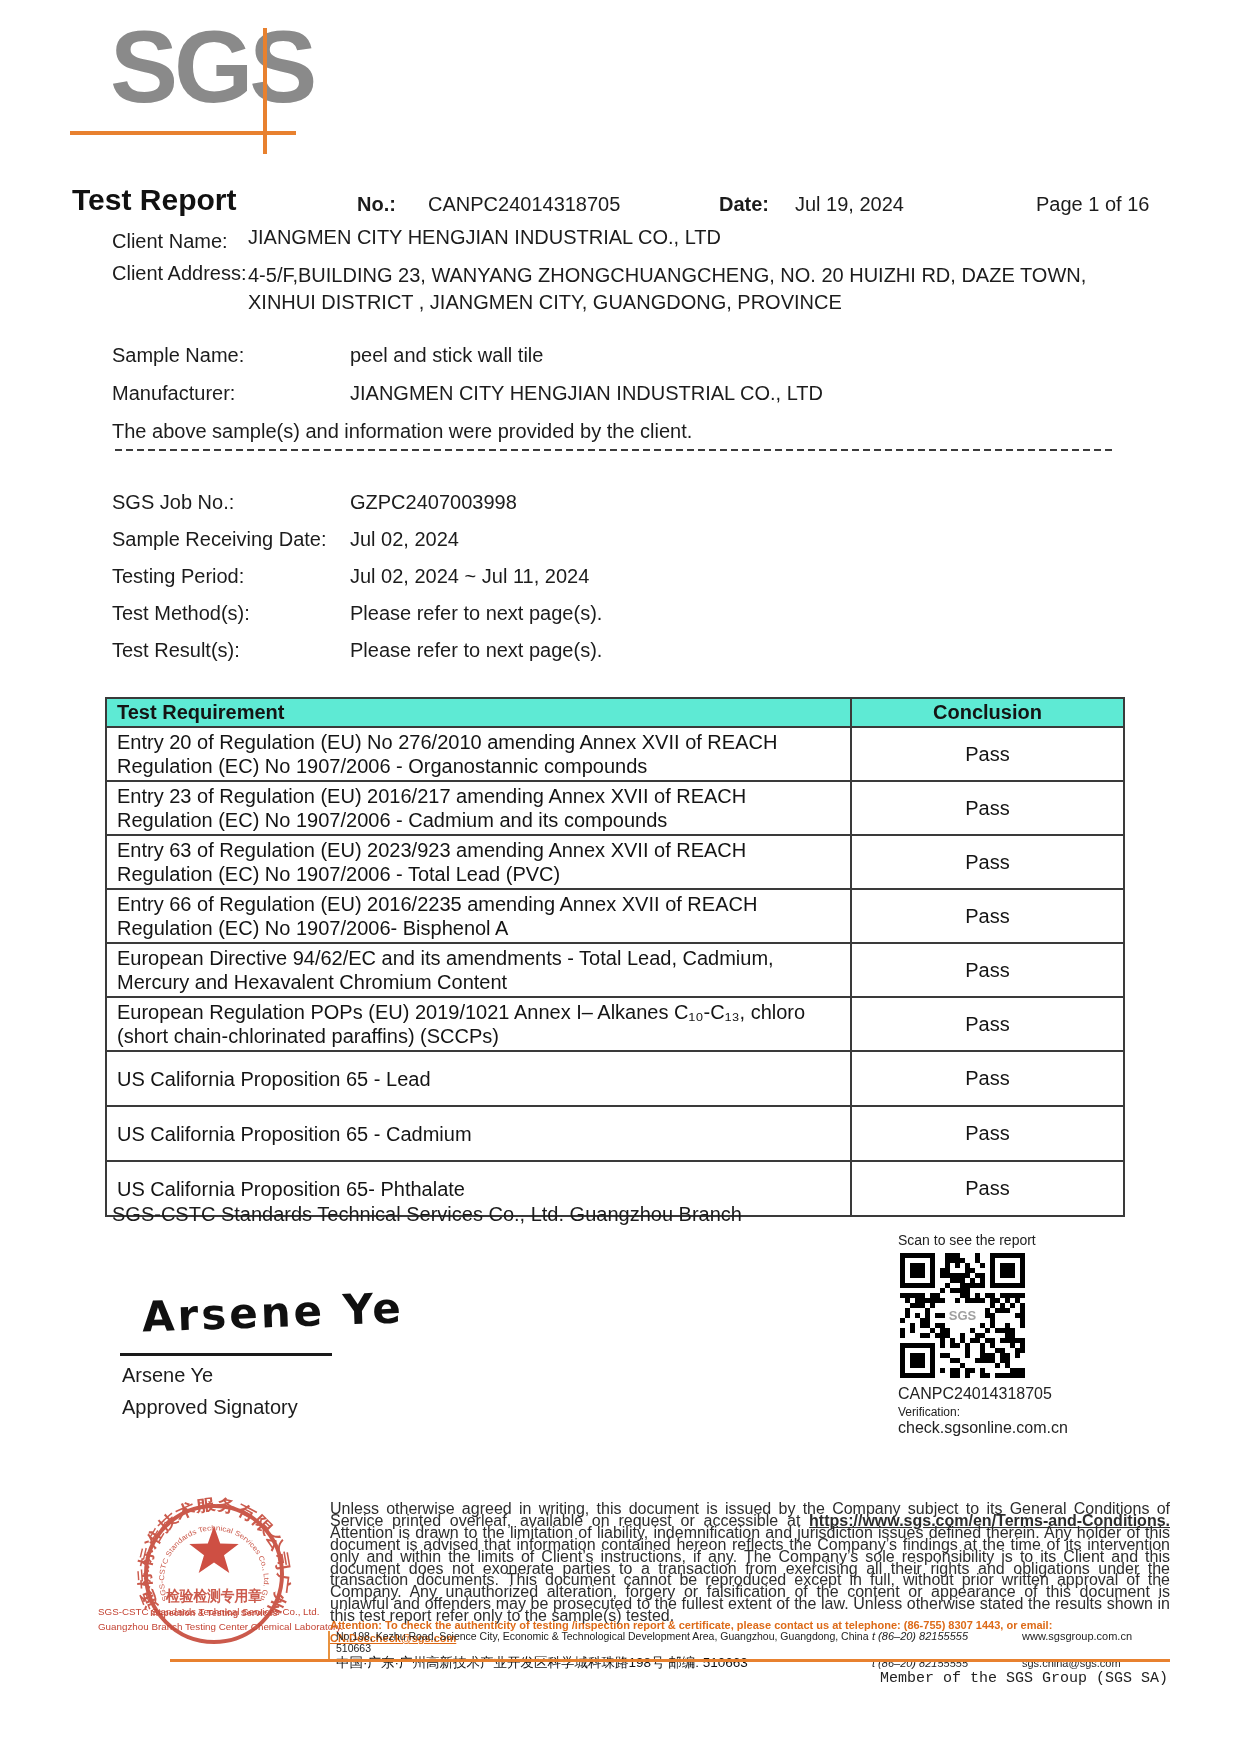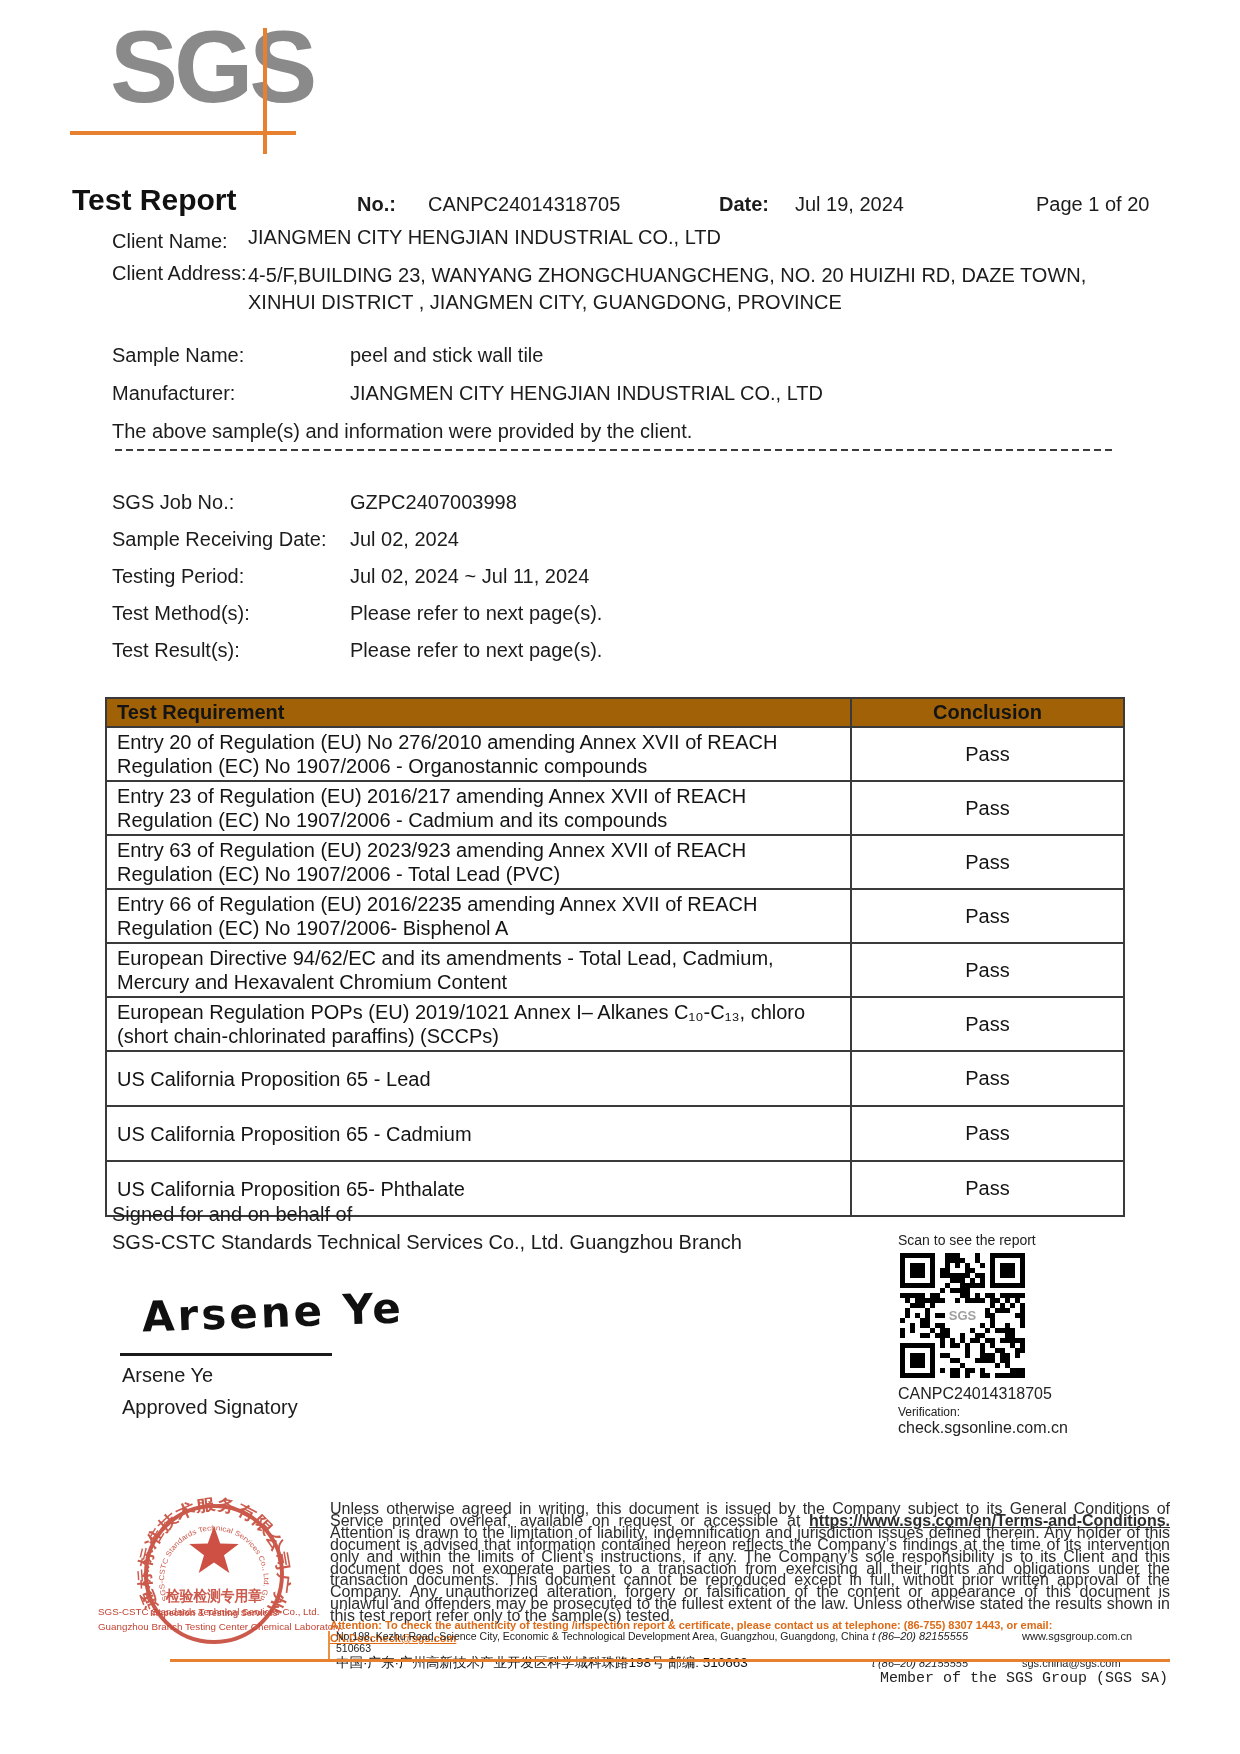--- a/index.html
+++ b/index.html
@@ -36,21 +36,21 @@
   .dashes{left:115px;top:449px;width:1000px;height:2px;
     background:repeating-linear-gradient(90deg,#3c3c3c 0 7px,transparent 7px 11px);}
   
   .job-block{left:112px;top:484px;width:900px;}
   .job-row{display:flex;height:37px;align-items:center;font-size:20px;}
   .job-row .jl{width:238px;flex:none;}
   
   table.results{left:105px;top:697px;position:absolute;border-collapse:collapse;width:1020px;
     font-size:20px;color:#141414;}
   table.results th,table.results td{border:2px solid #3a3a3a;}
-  table.results th{background:#a16207;height:27px;padding:0 10px;font-size:20px;}
+  table.results th{background:#5eead4;height:27px;padding:0 10px;font-size:20px;}
   th.req-h{text-align:left;width:760px;}
   th.con-h{text-align:center;width:260px;}
   td.req{padding:2px 10px;line-height:24px;height:44px;text-align:left;}
   td.con{text-align:center;}
   tr.tall td{height:49px;}
   
   .signed-block{left:112px;top:1200px;font-size:20px;line-height:28px;}
   .handwriting{left:142px;top:1288px;font-size:42px;font-weight:bold;
     font-family:"DejaVu Sans",sans-serif;letter-spacing:3px;transform:rotate(-2deg);color:#101010;}
   .sig-line{left:120px;top:1353px;width:212px;height:3px;background:#1a1a1a;}
@@ -91,21 +91,21 @@
 
   <div class="abs logo-text">SGS</div>
   <div class="abs logo-underline"></div>
   <div class="abs logo-vline"></div>
 
   <div class="abs doc-title">Test Report</div>
   <span class="abs fs20 bold no-label">No.:</span>
   <span class="abs fs20 no-value">CANPC24014318705</span>
   <span class="abs fs20 bold date-label">Date:</span>
   <span class="abs fs20 date-value">Jul 19, 2024</span>
-  <span class="abs fs20 page-num">Page 1 of 20</span>
+  <span class="abs fs20 page-num">Page 1 of 16</span>
 
   <span class="abs fs20 lbl client-name-label">Client Name:</span>
   <span class="abs fs20 client-name-value">JIANGMEN CITY HENGJIAN INDUSTRIAL CO., LTD</span>
   <span class="abs fs20 lbl client-addr-label">Client Address:</span>
   <span class="abs fs20 client-addr-value">4-5/F,BUILDING 23, WANYANG ZHONGCHUANGCHENG, NO. 20 HUIZHI RD, DAZE TOWN, XINHUI DISTRICT , JIANGMEN CITY, GUANGDONG, PROVINCE</span>
   <span class="abs fs20 lbl sample-label">Sample Name:</span>
   <span class="abs fs20 sample-value">peel and stick wall tile</span>
   <span class="abs fs20 lbl manu-label">Manufacturer:</span>
   <span class="abs fs20 manu-value">JIANGMEN CITY HENGJIAN  INDUSTRIAL CO., LTD</span>
   <span class="abs fs20 client-note">The above sample(s) and information were provided by the client.</span>
@@ -175,21 +175,20 @@
           <td class="con">Pass</td>
         </tr>
       <tr class="tall">
           <td class="req">US California Proposition 65- Phthalate</td>
           <td class="con">Pass</td>
         </tr>
     </tbody>
   </table>
 
   <div class="abs signed-block">
-    <div>Signed for and on behalf of</div>
     <div>SGS-CSTC Standards Technical Services Co., Ltd. Guangzhou Branch</div>
   </div>
   <div class="abs handwriting">Arsene Ye</div>
   <div class="abs sig-line"></div>
   <div class="abs sig-name">Arsene Ye</div>
   <div class="abs sig-role">Approved Signatory</div>
 
   <div class="abs qr-block">
     <div class="qr-caption">Scan to see the report</div>
     <svg id="qr" class="qr-svg" width="129" height="129" viewBox="-2 -2 129 129">

